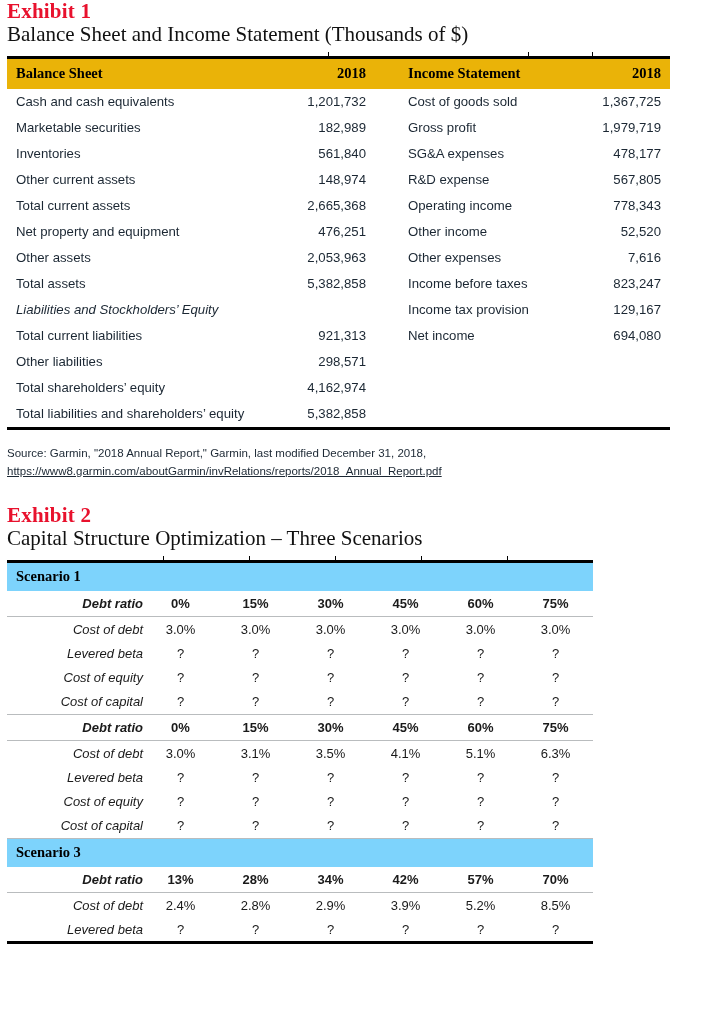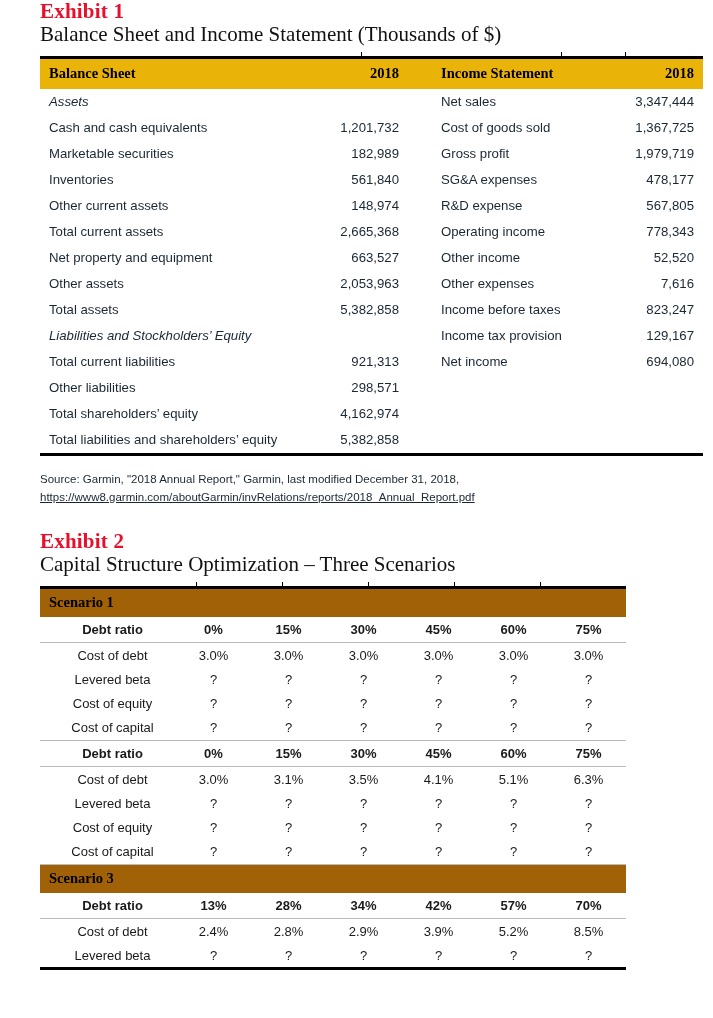--- a/index.html
+++ b/index.html
@@ -8,21 +8,21 @@
     background: #ffffff;
     width: 713px; height: 1018px;
   }
   body {
     font-family: "Liberation Sans", sans-serif;
     color: #1a1a1a;
     position: relative;
     overflow: hidden;
   }
 
-  .page { position: relative; width: 713px; height: 730px; padding: 0 40px; }
+  .page { position: relative; width: 713px; height: 730px; padding: 0 7px; }
 
   
   .exhibit-label {
     font-family: "Liberation Serif", serif;
     font-weight: bold;
     font-size: 21px;
     color: #e8112d;
     letter-spacing: 0.2px;
     line-height: 1.05;
   }
@@ -71,21 +71,21 @@
     margin-top: 15px;
   }
   .source .link {
     text-decoration: underline;
     color: #1b2733;
   }
 
   
   #exhibit2-table { width: 586px; margin-top: 9px; }
   #exhibit2-table .scen-hdr td {
-    background: #a16207;
+    background: #7dd3fc;
     font-family: "Liberation Serif", serif;
     font-weight: bold;
     font-size: 14.5px;
     padding: 5px 0 6px 9px;
     color: #000;
     text-align: left;
   }
   #exhibit2-table .ratio-row td {
     font-weight: bold;
     font-size: 13px;
@@ -93,21 +93,21 @@
     border-bottom: 1.2px solid #b9bcbe;
   }
   #exhibit2-table .data-row td {
     font-size: 13px;
     padding: 4.5px 0 4.5px 0;
   }
   #exhibit2-table .data-row.last td {
     border-bottom: 1.2px solid #b9bcbe;
     padding-bottom: 5.5px;
   }
-  .e2-lbl { text-align: center; padding-left: 9px !important; }
+  .e2-lbl { text-align: right; padding-left: 9px !important; font-style: italic; }
   .e2-num { text-align: center; }
 
   .tick-strip { position: relative; height: 0; }
   .tick { position: absolute; top: -4px; width: 1px; height: 4px; background: #000; }
 </style>
 </head>
 <body>
 
 <div class="page">
 
@@ -131,26 +131,20 @@
       <thead>
         <tr class="hdr">
           <td class="c-lbl-l">Balance Sheet</td>
           <td class="c-val-l">2018</td>
           <td class="c-lbl-r">Income Statement</td>
           <td class="c-val-r">2018</td>
         </tr>
       </thead>
       <tbody id="exhibit1-body">
           <tr>
-            <td class="c-lbl-l it">Assets</td>
-            <td class="c-val-l it"></td>
-            <td class="c-lbl-r ">Net sales</td>
-            <td class="c-val-r ">3,347,444</td>
-          </tr>
-          <tr>
             <td class="c-lbl-l ">Cash and cash equivalents</td>
             <td class="c-val-l ">1,201,732</td>
             <td class="c-lbl-r ">Cost of goods sold</td>
             <td class="c-val-r ">1,367,725</td>
           </tr>
           <tr>
             <td class="c-lbl-l ">Marketable securities</td>
             <td class="c-val-l ">182,989</td>
             <td class="c-lbl-r ">Gross profit</td>
             <td class="c-val-r ">1,979,719</td>
@@ -168,21 +162,21 @@
             <td class="c-val-r ">567,805</td>
           </tr>
           <tr>
             <td class="c-lbl-l ">Total current assets</td>
             <td class="c-val-l ">2,665,368</td>
             <td class="c-lbl-r ">Operating income</td>
             <td class="c-val-r ">778,343</td>
           </tr>
           <tr>
             <td class="c-lbl-l ">Net property and equipment</td>
-            <td class="c-val-l ">663,527</td>
+            <td class="c-val-l ">476,251</td>
             <td class="c-lbl-r ">Other income</td>
             <td class="c-val-r ">52,520</td>
           </tr>
           <tr>
             <td class="c-lbl-l ">Other assets</td>
             <td class="c-val-l ">2,053,963</td>
             <td class="c-lbl-r ">Other expenses</td>
             <td class="c-val-r ">7,616</td>
           </tr>
           <tr>

